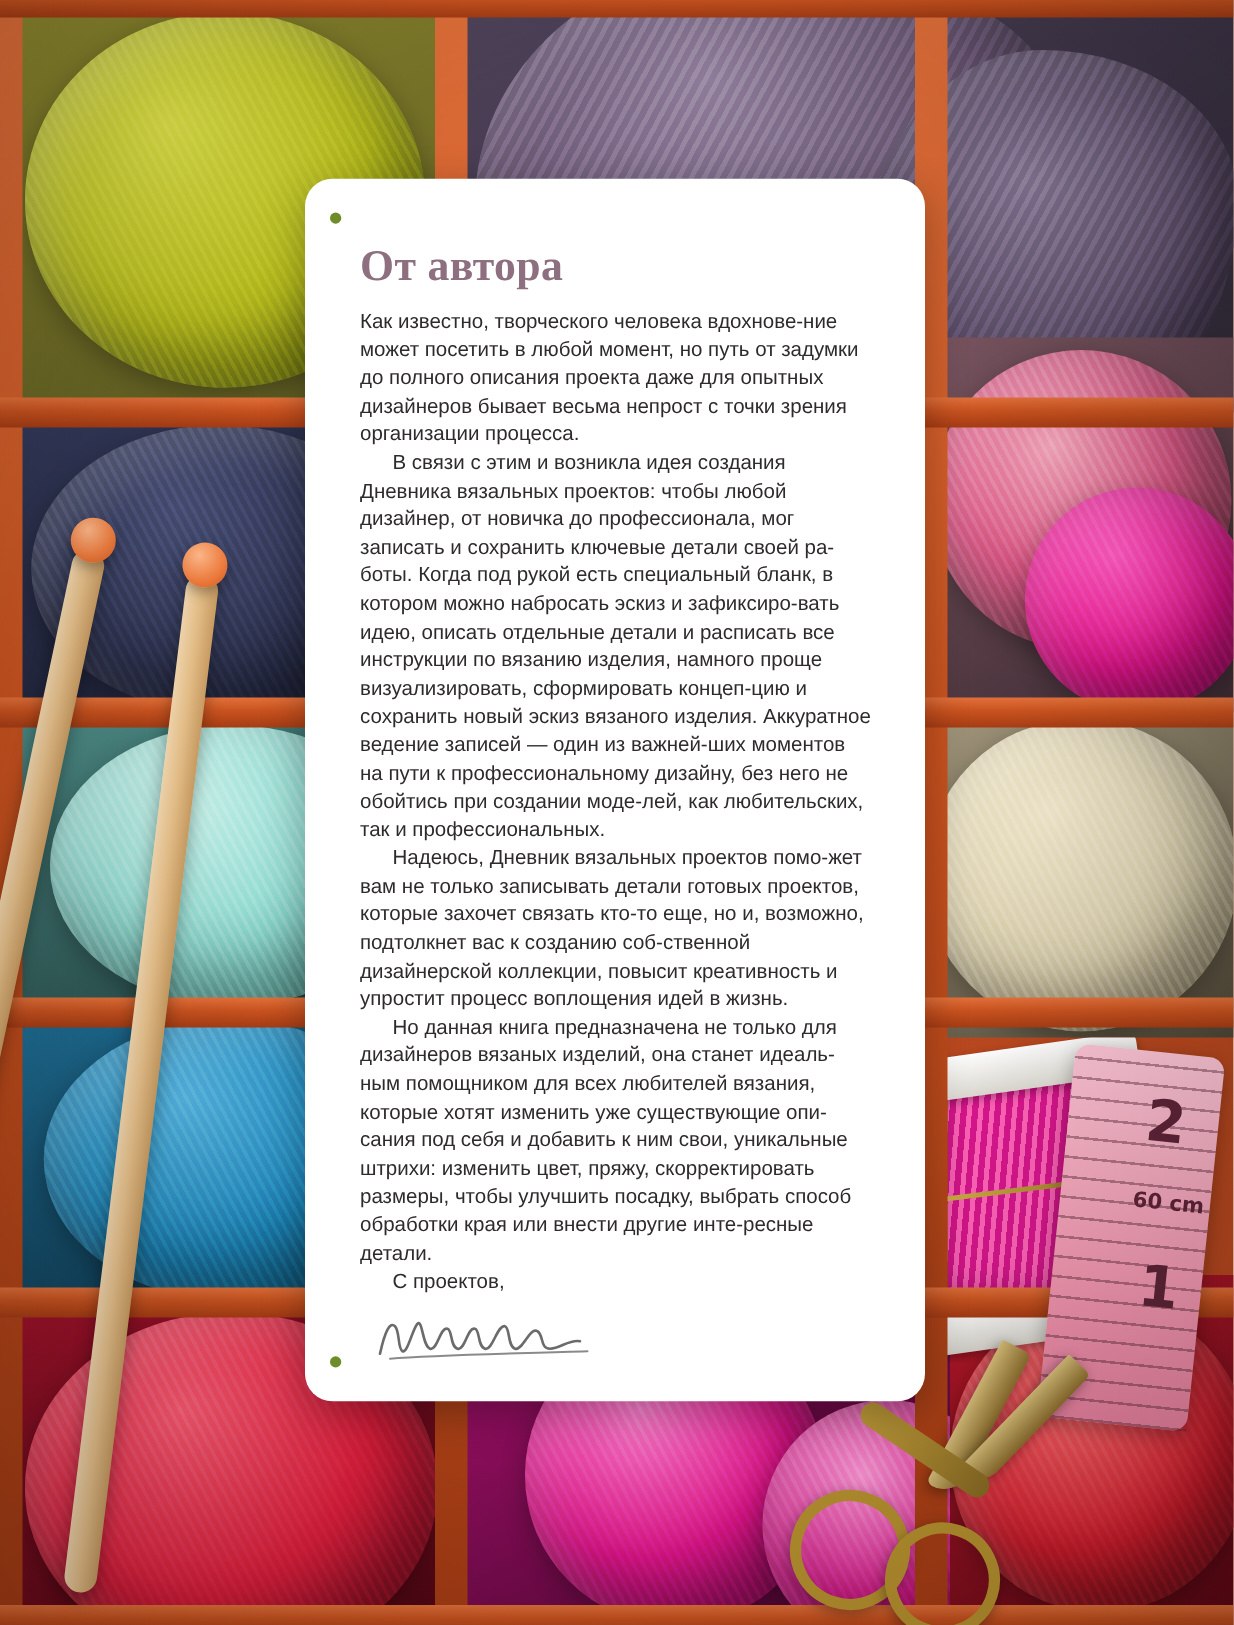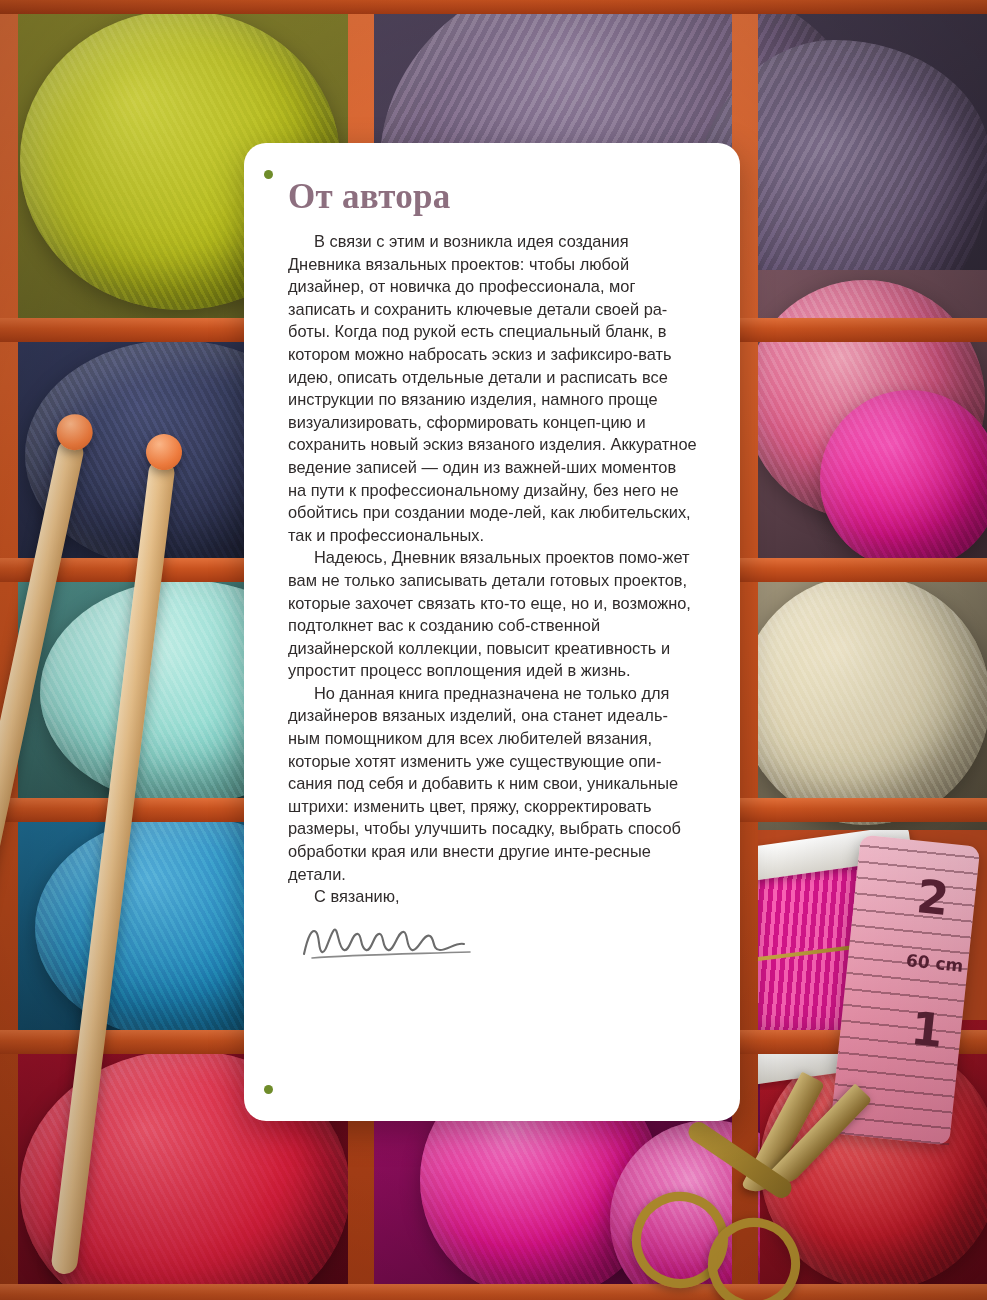--- a/index.html
+++ b/index.html
@@ -148,21 +148,21 @@
     border-radius: 50%;
     background: #6f8c2a;
   }
   .dot.top { left: 20px; top: 27px; }
   .dot.bottom { left: 20px; bottom: 27px; }
 
   .card-title {
     font-family: "Liberation Serif", serif;
     font-size: 35px;
     color: #8d6f7f;
-    margin: 0 0 13px 0;
+    margin: 16px 0 13px 0;
     letter-spacing: .3px;
   }
   .body-text p {
     margin: 0;
     font-family: "Liberation Sans", sans-serif;
     font-size: 16.4px;
     line-height: 22.6px;
     color: #2f2b2b;
     text-align: left;
   }
@@ -275,24 +275,25 @@
     <div class="photo-grain"></div>
   </div>
 
   <div class="card">
     <div class="dot top"></div>
     <div class="dot bottom"></div>
 
     <h1 class="card-title">От автора</h1>
 
     <div class="body-text">
+      <p>Как известно, творческого человека вдохнове-ние может посетить в любой момент, но путь от задумки до полного описания проекта даже для опытных дизайнеров бывает весьма непрост с точки зрения организации процесса.</p>
       <p class="indent">В связи с этим и возникла идея создания Дневника вязальных проектов: чтобы любой дизайнер, от новичка до профессионала, мог записать и сохранить ключевые детали своей ра-боты. Когда под рукой есть специальный бланк, в котором можно набросать эскиз и зафиксиро-вать идею, описать отдельные детали и расписать все инструкции по вязанию изделия, намного проще визуализировать, сформировать концеп-цию и сохранить новый эскиз вязаного изделия. Аккуратное ведение записей — один из важней-ших моментов на пути к профессиональному дизайну, без него не обойтись при создании моде-лей, как любительских, так и профессиональных.</p>
       <p class="indent">Надеюсь, Дневник вязальных проектов помо-жет вам не только записывать детали готовых проектов, которые захочет связать кто-то еще, но и, возможно, подтолкнет вас к созданию соб-ственной дизайнерской коллекции, повысит креативность и упростит процесс воплощения идей в жизнь.</p>
       <p class="indent">Но данная книга предназначена не только для дизайнеров вязаных изделий, она станет идеаль-ным помощником для всех любителей вязания, которые хотят изменить уже существующие опи-сания под себя и добавить к ним свои, уникальные штрихи: изменить цвет, пряжу, скорректировать размеры, чтобы улучшить посадку, выбрать способ обработки края или внести другие инте-ресные детали.</p>
-      <p class="signoff">С вязанию,</p>
+      <p class="signoff">С проектов,</p>
     </div>
 
     <div class="signature" title="Nadine">
       <svg class="sig-svg" width="210" height="52" viewBox="0 0 210 52" fill="none">
         <path d="M6 40 C10 22, 14 14, 18 18 C22 22, 20 36, 24 38 C28 40, 32 20, 36 16 C40 12, 40 34, 46 36 C52 38, 54 18, 60 20 C64 21, 62 34, 68 36 C74 38, 76 18, 82 20 C86 21, 84 34, 90 36 C96 38, 100 16, 106 18 C110 19, 108 34, 114 36 C120 38, 126 18, 132 22 C137 25, 134 36, 142 36 C150 36, 158 28, 166 30" stroke="#6b6b6b" stroke-width="2.1" stroke-linecap="round" stroke-linejoin="round"></path>
         <path d="M14 44 C50 41, 110 40, 172 38" stroke="#8a8a8a" stroke-width="1.6" stroke-linecap="round"></path>
       </svg>
     </div>
   </div>
 

